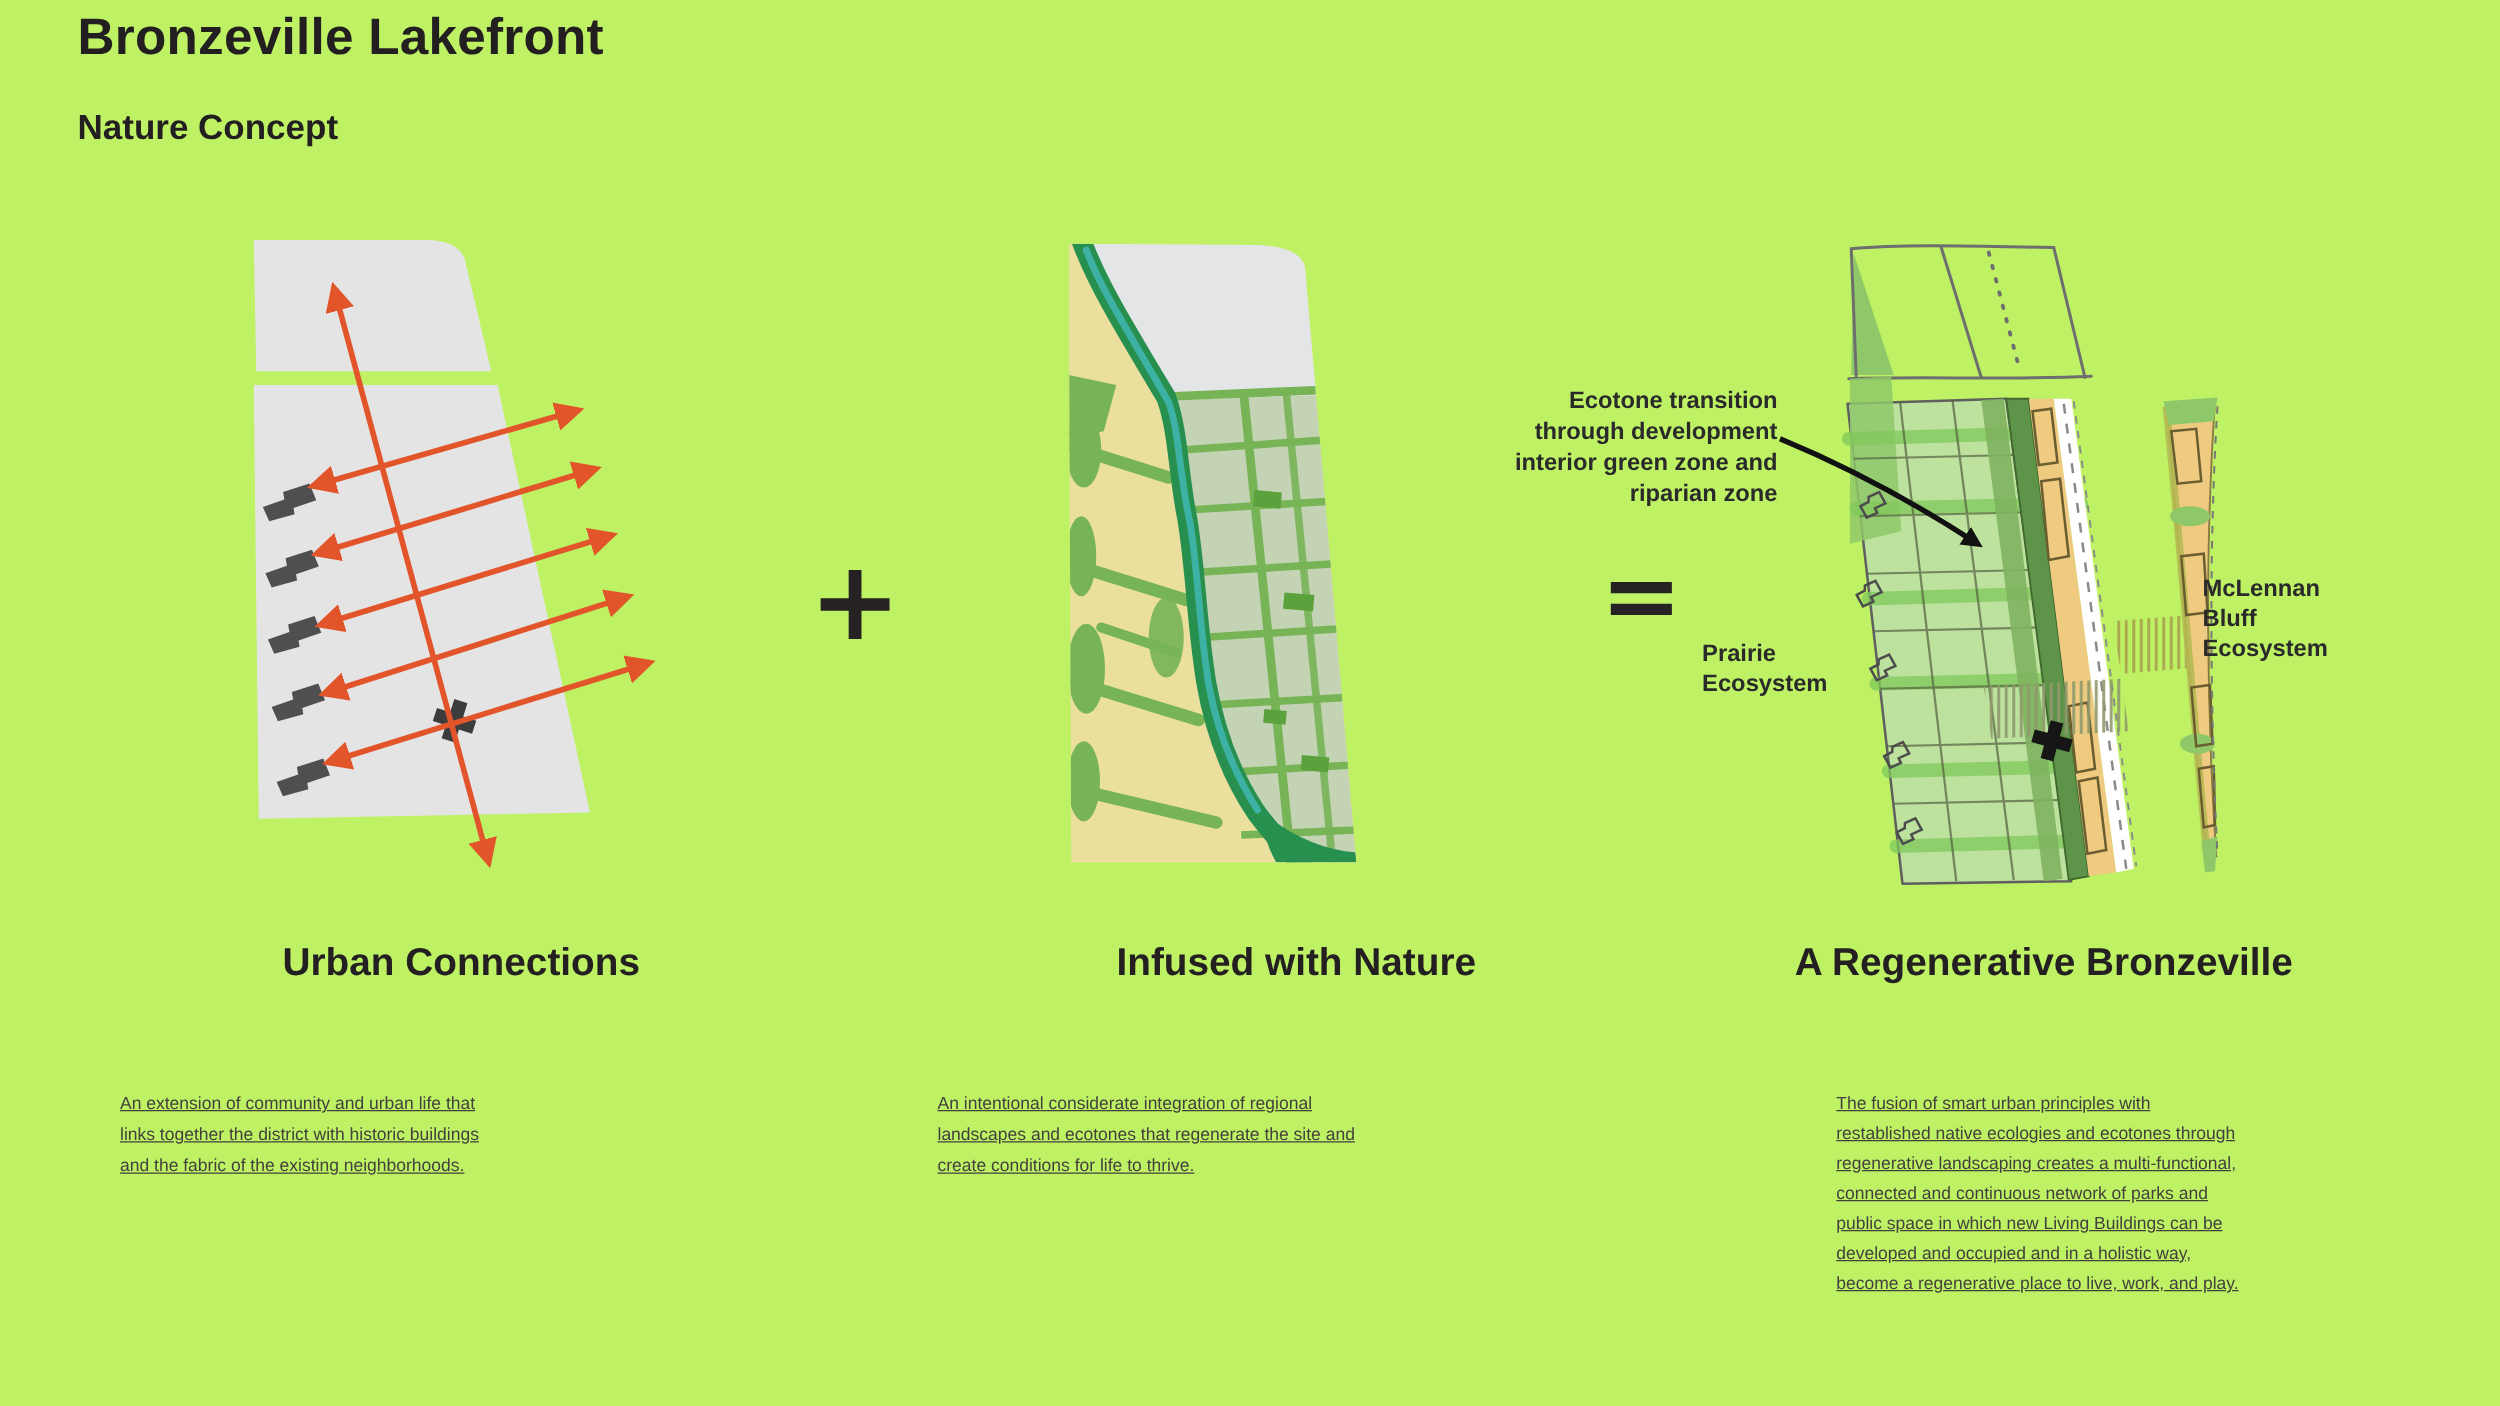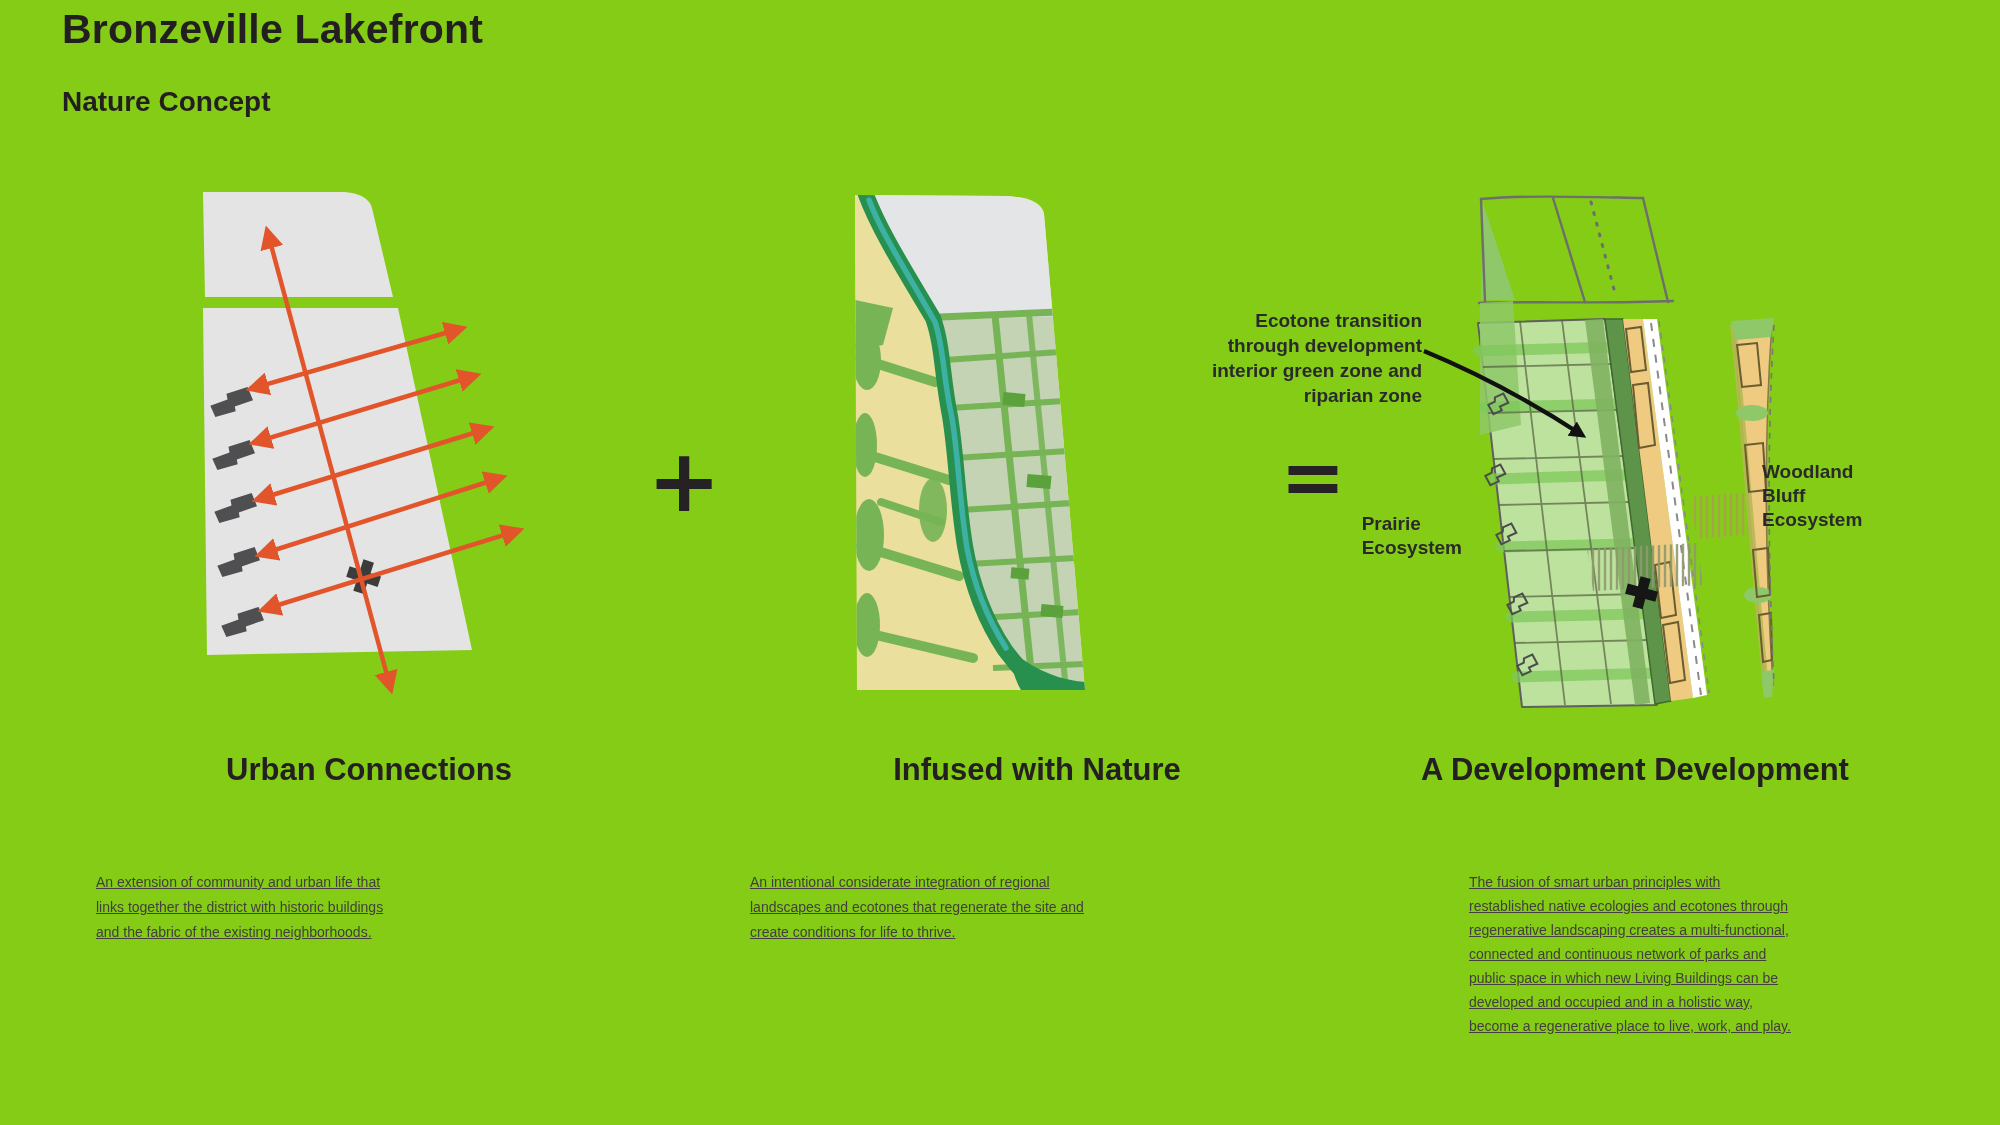--- a/index.html
+++ b/index.html
@@ -1,16 +1,16 @@
 <!DOCTYPE html>
 <html><head>
 <meta charset="utf-8">
 <style>
   html,body{margin:0;padding:0;background:#ffffff;}
-  .page{position:relative;width:2000px;height:1125px;background:#84cc16;overflow:hidden;
+  .page{position:relative;width:2000px;height:1125px;background:#bef264;overflow:hidden;
         font-family:"Liberation Sans",sans-serif;color:#231f20;}
   .abs{position:absolute;}
   .title{left:62px;top:6px;font-size:41px;font-weight:700;margin:0;letter-spacing:.2px;}
   .subtitle{left:62px;top:86px;font-size:28px;font-weight:700;margin:0;}
   .operator{font-family:"DejaVu Sans",sans-serif;font-weight:700;color:#262223;
             transform:translate(-50%,-50%);line-height:1;}
   .op-plus{left:684px;top:481px;font-size:88px;}
   .op-equals{left:1313px;top:477px;font-size:78px;}
   .panel-heading{top:752px;font-size:31px;font-weight:700;margin:0;white-space:nowrap;
                  transform:translateX(-50%);color:#242021;}
@@ -222,27 +222,27 @@
     </defs>
     <path d="M12,16 C65,38 118,66 170,100" stroke="#111111" stroke-width="4.2" fill="none" marker-end="url(#blkar)"></path>
   </svg>
 
   <div class="abs map-label lbl-ecotone">Ecotone transition
 through development
 interior green zone and
 riparian zone</div>
   <div class="abs map-label lbl-prairie">Prairie
 Ecosystem</div>
-  <div class="abs map-label lbl-woodland">Woodland
+  <div class="abs map-label lbl-woodland">McLennan
 Bluff
 Ecosystem</div>
 
   <h3 class="abs panel-heading h1c">Urban Connections</h3>
   <h3 class="abs panel-heading h2c">Infused with Nature</h3>
-  <h3 class="abs panel-heading h3c">A Development Development</h3>
+  <h3 class="abs panel-heading h3c">A Regenerative Bronzeville</h3>
 
   <p class="abs panel-body b1">An extension of community and urban life that
 links together the district with historic buildings
 and the fabric of the existing neighborhoods.</p>
   <p class="abs panel-body b2">An intentional considerate integration of regional
 landscapes and ecotones that regenerate the site and
 create conditions for life to thrive.</p>
   <p class="abs panel-body b3">The fusion of smart urban principles with
 restablished native ecologies and ecotones through
 regenerative landscaping creates a multi-functional,

